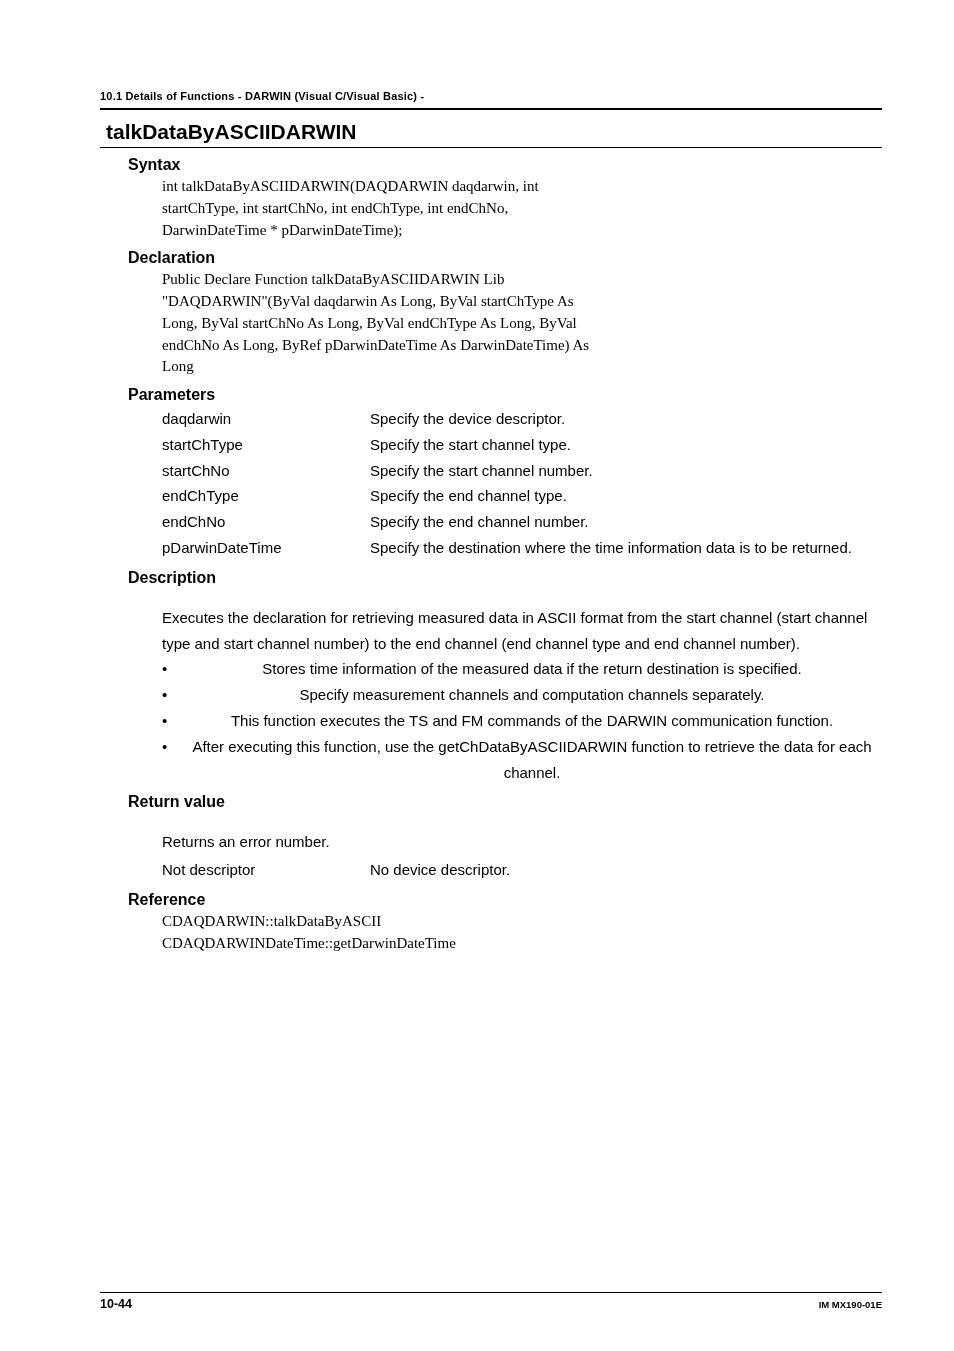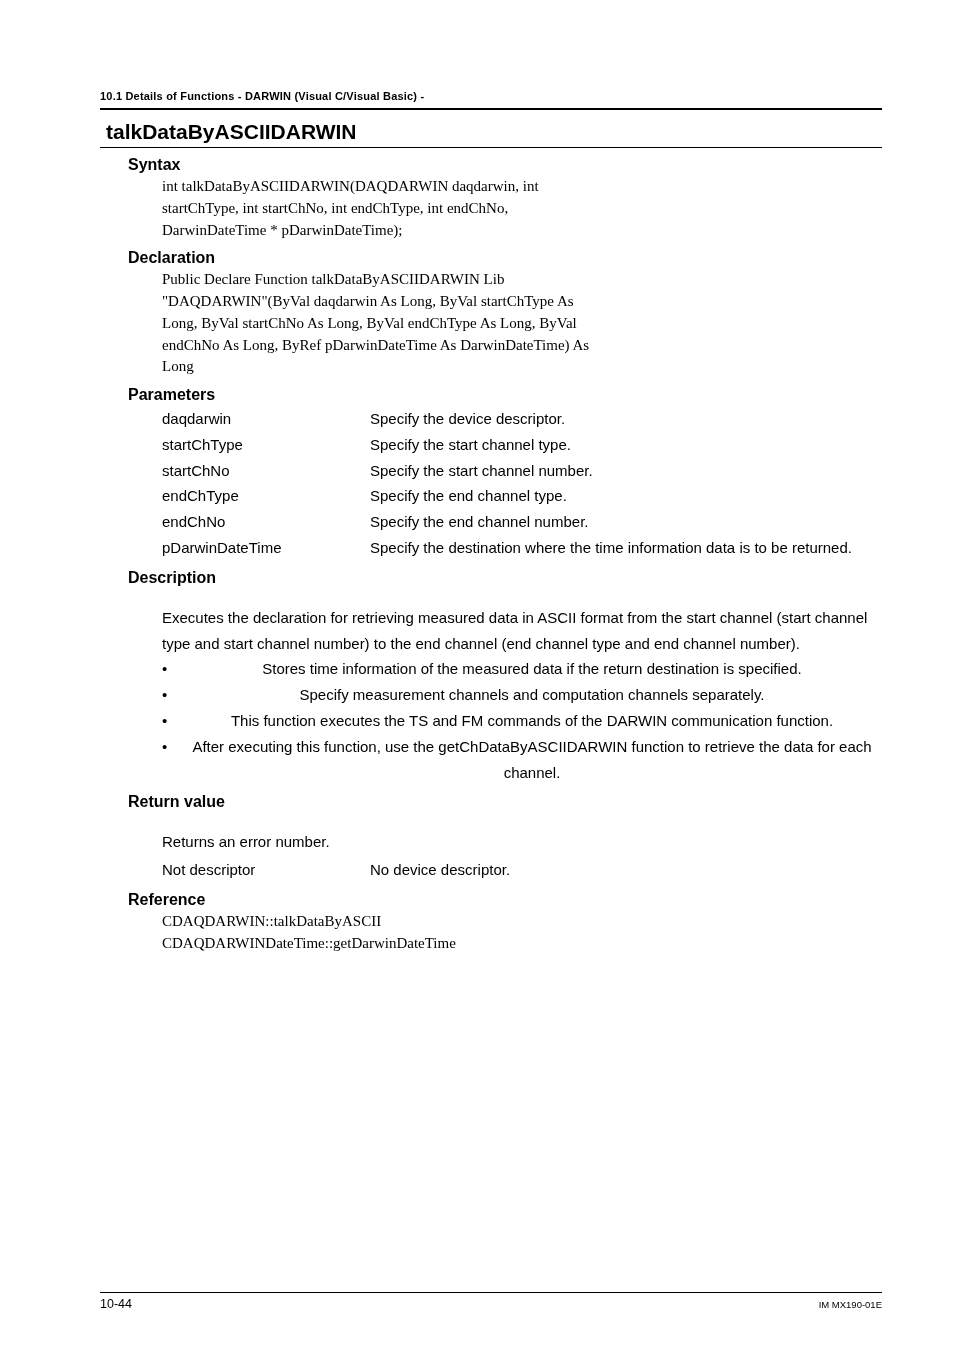--- a/index.html
+++ b/index.html
@@ -105,25 +105,25 @@
     border-top: 1px solid #000;
     margin: 0 0 4px 0;
   }
   .footer-content {
     display: flex;
     justify-content: space-between;
     align-items: baseline;
   }
   .page-no {
     font-size: 12.5px;
-    font-weight: normal;
+    font-weight: bold;
   }
   .doc-id {
     font-size: 9.5px;
-    font-weight: normal;
+    font-weight: bold;
   }
 </style>
 </head>
 <body>
 
 <div class="page">
 
   <div class="header-line">10.1  Details of Functions - DARWIN (Visual C/Visual   Basic) -</div>
   <hr class="hr-thick">
 

